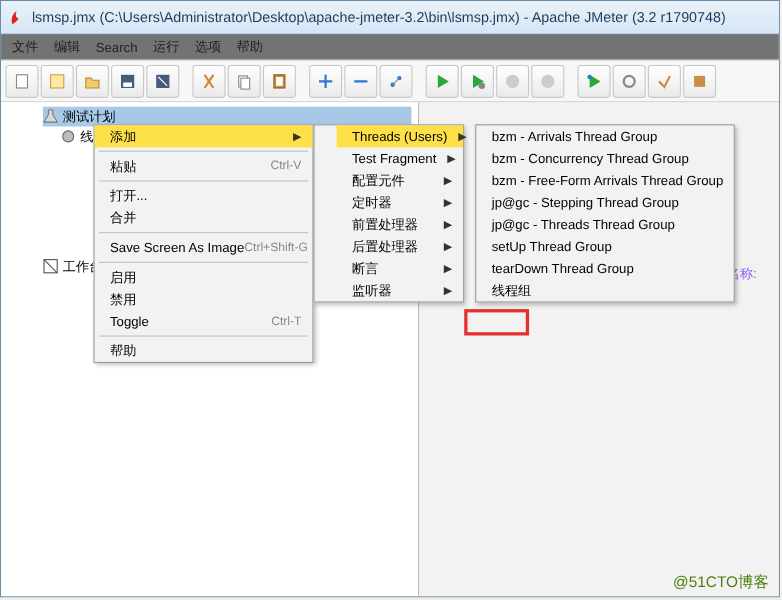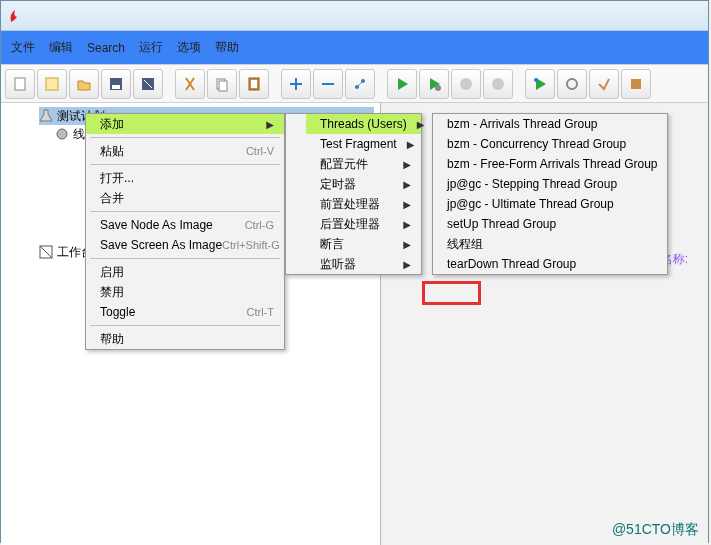--- a/index.html
+++ b/index.html
@@ -1,56 +1,57 @@
 <!DOCTYPE html>
 <html><head>
 <meta charset="utf-8">
 <style>
   * { box-sizing: border-box; margin: 0; padding: 0; font-family: "Microsoft YaHei", Tahoma, Arial, sans-serif; font-size: 12px; }
   body { background: #f0f0f0; width: 711px; height: 545px; overflow: hidden; position: relative; }
   .window { width: 709px; height: 543px; border: 1px solid #6b8ea5; background: #ebebeb; position: relative; }
   .titlebar { height: 30px; background: linear-gradient(#e9f2fa,#d6e6f5); display: flex; align-items: center; padding: 0 6px; border-bottom: 1px solid #b5c9da; }
   .titlebar .icon { width: 16px; height: 16px; margin-right: 6px; }
   .titlebar .title { color: #1a3c5a; font-size: 13px; }
-  .menubar { height: 34px; background: #3b82f6; display: flex; align-items: center; gap: 14px; padding: 0 10px; border-bottom: 1px solid #d0d0d0; }
+  .menubar { height: 24px; background: #737373; display: flex; align-items: center; gap: 14px; padding: 0 10px; border-bottom: 1px solid #d0d0d0; }
   .menubar span { color: #222; }
   .toolbar { height: 38px; background: #f7f7f7; border-bottom: 1px solid #cfcfcf; display: flex; align-items: center; padding: 0 4px; gap: 2px; }
   .tbtn { width: 30px; height: 30px; border: 1px solid #c8c8c8; background: linear-gradient(#fff,#eaeaea); border-radius: 3px; display: flex; align-items: center; justify-content: center; }
   .tsep { width: 8px; }
   .content { display: flex; height: calc(100% - 92px); }
   .tree { width: 380px; background: #fff; border-right: 1px solid #bbb; padding: 4px 6px; position: relative; }
   .treerow { display: flex; align-items: center; height: 18px; gap: 4px; margin-left: 32px; }
   .treerow.sel { background: #a8c8e8; }
   .nodeicon { width: 14px; height: 14px; display: inline-block; }
   .rightpane { flex: 1; background: #f2f2f2; position: relative; }
   .rlabel { position: absolute; top: 148px; right: 20px; color: #8b5cf6; }
   .ctxmenu { position: absolute; background: #f2f2f2; border: 1px solid #9a9a9a; box-shadow: 2px 2px 4px rgba(0,0,0,.25); }
   .ctxmenu .item { display: flex; justify-content: space-between; align-items: center; height: 20px; padding: 0 10px 0 14px; white-space: nowrap; }
-  .ctxmenu .item.hi { background: #bef264; }
+  .ctxmenu .item.hi { background: #fde047; }
   .ctxmenu .item .arrow { color: #333; margin-left: 10px; font-size: 10px; }
   .ctxmenu .item .short { color: #888; font-size: 11px; }
   .ctxmenu .sep { height: 1px; background: #c0c0c0; margin: 3px 4px; }
   #menu1 { top: 113px; left: 85px; width: 200px; }
   #menu2 { top: 113px; left: 285px; width: 137px; padding-left: 20px; }
   #menu3 { top: 113px; left: 432px; width: 236px; }
   .redbox { position: absolute; border: 3px solid #e53030; pointer-events: none; }
   #redbox { top: 281px; left: 422px; width: 59px; height: 24px; }
-  .watermark { position: absolute; bottom: 6px; right: 12px; color: #0f766e; font-size: 14px; }
+  .watermark { position: absolute; bottom: 6px; right: 12px; color: #4d7c0f; font-size: 14px; }
   svg { display: block; }
 </style>
 </head>
 <body>
 
 <div class="window">
   <div class="titlebar">
     <span class="icon">
       <svg width="16" height="16">
           <path d="M4 14 Q2 6 8 2 Q6 8 10 9 Q8 12 4 14" fill="#d22"></path>
         </svg>
     </span>
+    <span class="title">lsmsp.jmx (C:\Users\Administrator\Desktop\apache-jmeter-3.2\bin\lsmsp.jmx) - Apache JMeter (3.2 r1790748)</span>
   </div>
 
   <div class="menubar">
     <span>文件</span>
     <span>编辑</span>
     <span>Search</span>
     <span>运行</span>
     <span>选项</span>
     <span>帮助</span>
   </div>
@@ -212,24 +213,20 @@
     </div>
   <div class="sep"></div>
   <div class="item">
       <span>打开...</span>
     </div>
   <div class="item">
       <span>合并</span>
     </div>
   <div class="sep"></div>
   <div class="item">
-      <span>Save Node As Image</span>
-      <span class="short">Ctrl-G</span>
-    </div>
-  <div class="item">
       <span>Save Screen As Image</span>
       <span class="short">Ctrl+Shift-G</span>
     </div>
   <div class="sep"></div>
   <div class="item">
       <span>启用</span>
     </div>
   <div class="item">
       <span>禁用</span>
     </div>
@@ -285,27 +282,27 @@
   <div class="item">
       <span>bzm - Concurrency Thread Group</span>
     </div>
   <div class="item">
       <span>bzm - Free-Form Arrivals Thread Group</span>
     </div>
   <div class="item">
       <span>jp@gc - Stepping Thread Group</span>
     </div>
   <div class="item">
-      <span>jp@gc - Ultimate Thread Group</span>
+      <span>jp@gc - Threads Thread Group</span>
     </div>
   <div class="item">
       <span>setUp Thread Group</span>
     </div>
   <div class="item">
+      <span>tearDown Thread Group</span>
+    </div>
+  <div class="item">
       <span>线程组</span>
-    </div>
-  <div class="item">
-      <span>tearDown Thread Group</span>
     </div>
 </div>
 
 <div class="redbox" id="redbox"></div>
 <div class="watermark">@51CTO博客</div>
 
 </body></html>

